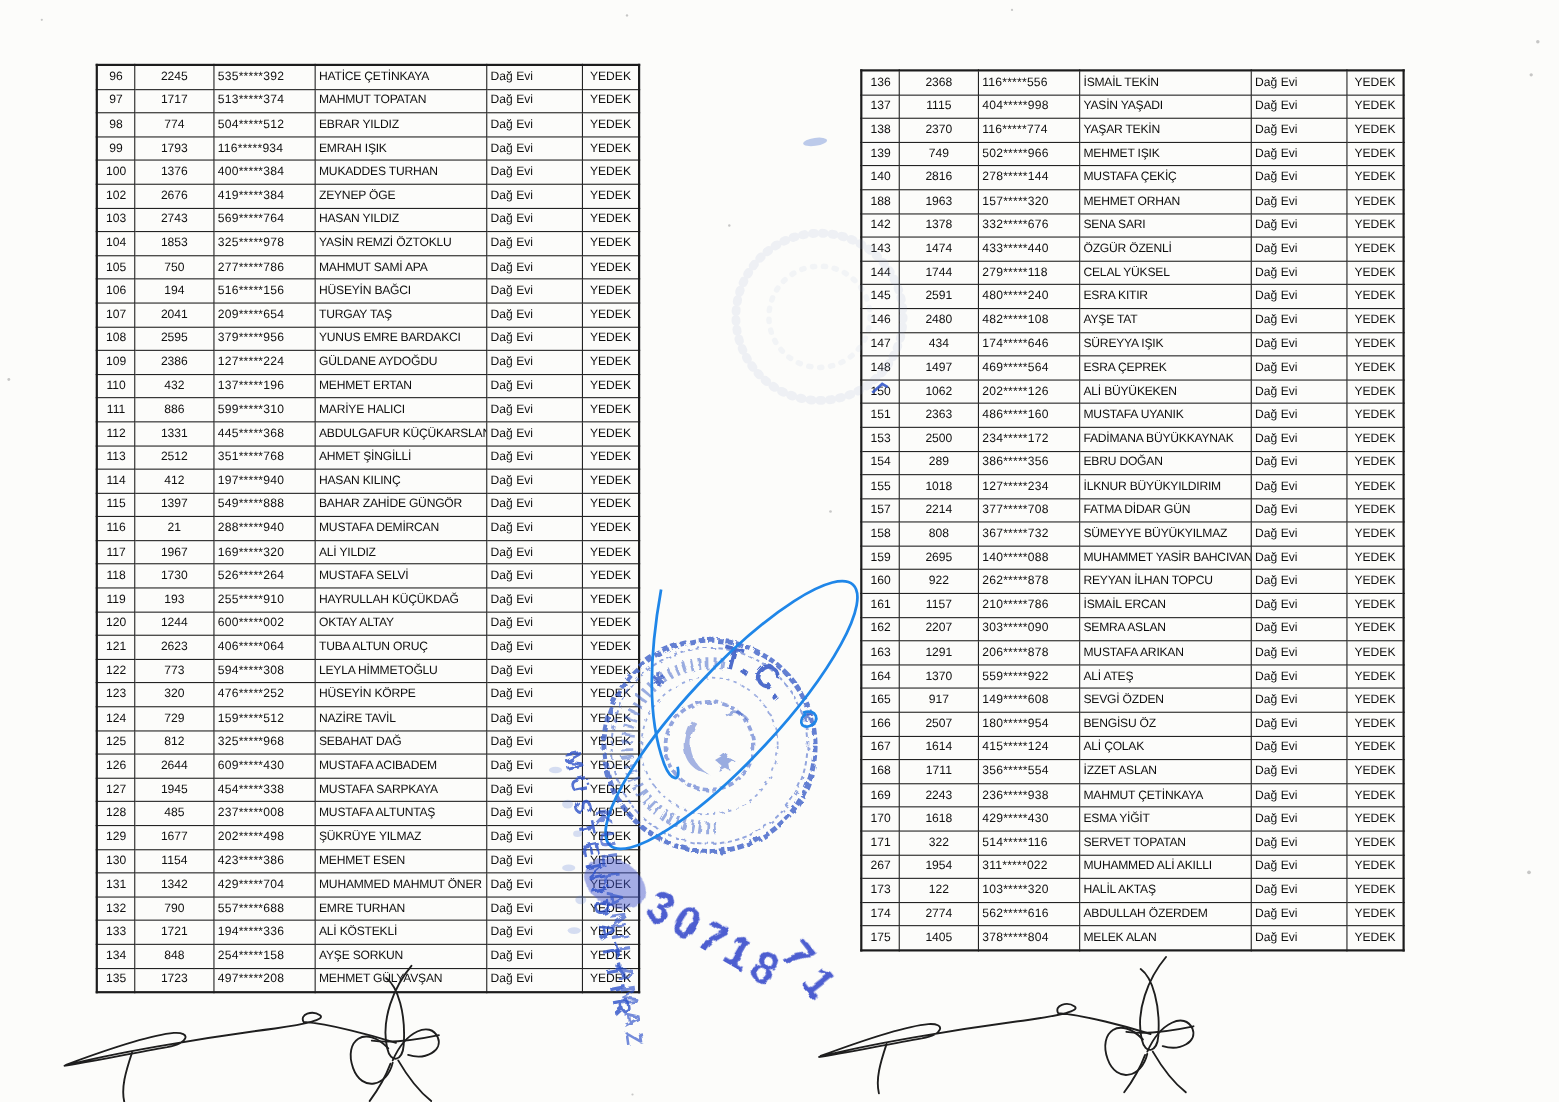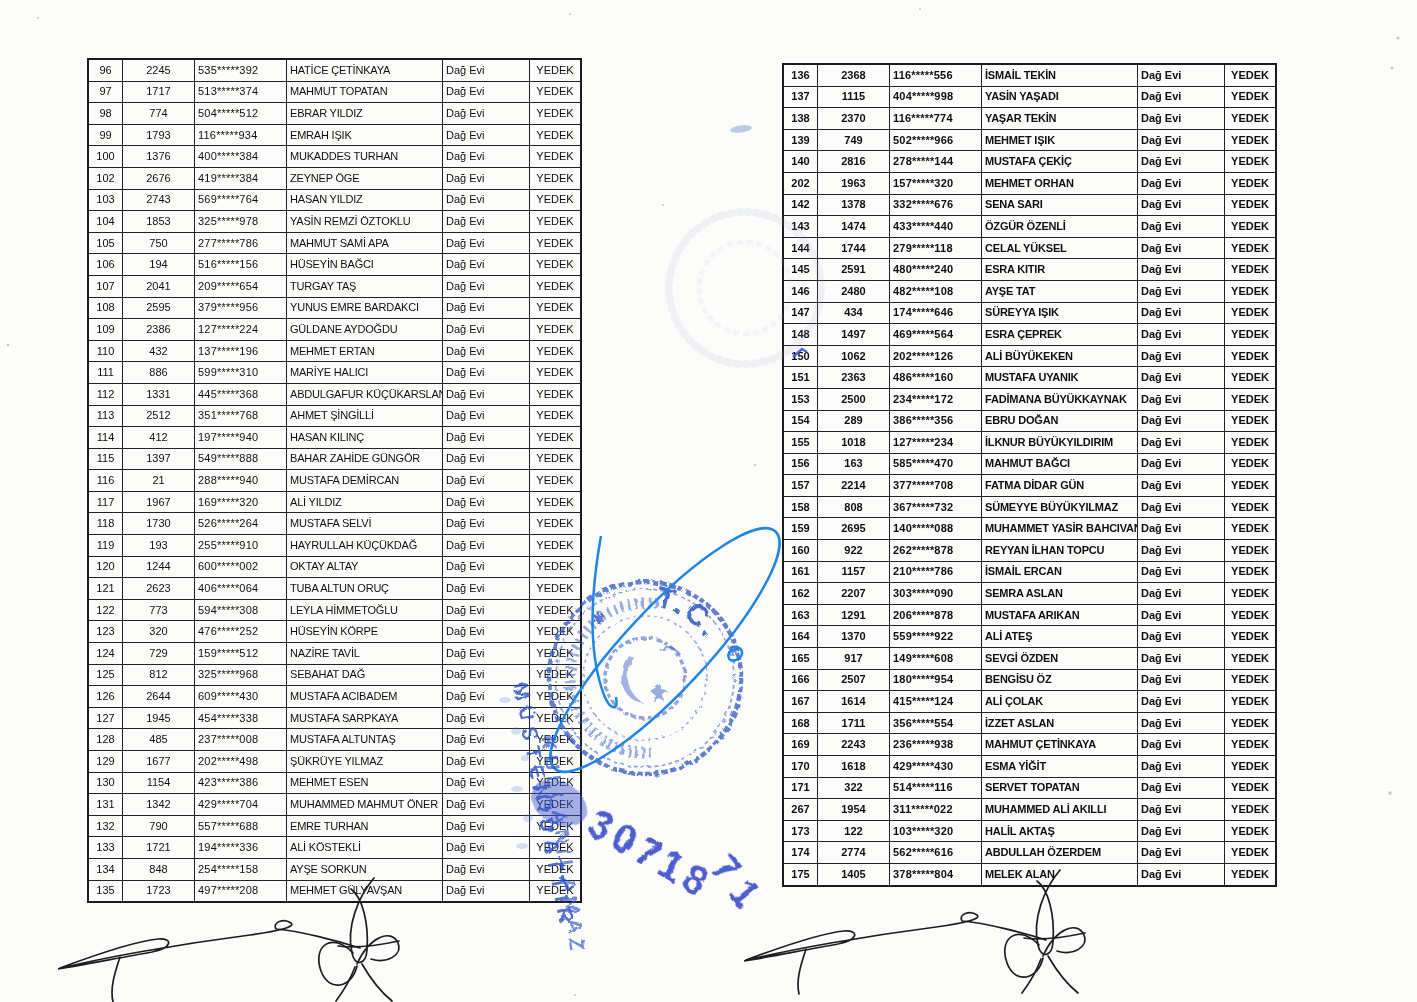--- a/index.html
+++ b/index.html
@@ -348,21 +348,21 @@
           <td class="c-seq">135</td>
           <td class="c-no">1723</td>
           <td class="c-id">497*****208</td>
           <td class="c-name">MEHMET GÜLYAVŞAN</td>
           <td class="c-loc">Dağ Evi</td>
           <td class="c-st">YEDEK</td>
         </tr>
       </tbody>
   </table>
 
-  <table class="doc-table" id="tright" style="left:782px;top:63px;width:451px;font-weight:bold;">
+  <table class="doc-table" id="tright" style="left:782px;top:63px;width:451px;">
     <tbody>
         <tr>
           <td class="c-seq">136</td>
           <td class="c-no">2368</td>
           <td class="c-id">116*****556</td>
           <td class="c-name">İSMAİL TEKİN</td>
           <td class="c-loc">Dağ Evi</td>
           <td class="c-st">YEDEK</td>
         </tr>
         <tr>
@@ -391,21 +391,21 @@
         </tr>
         <tr>
           <td class="c-seq">140</td>
           <td class="c-no">2816</td>
           <td class="c-id">278*****144</td>
           <td class="c-name">MUSTAFA ÇEKİÇ</td>
           <td class="c-loc">Dağ Evi</td>
           <td class="c-st">YEDEK</td>
         </tr>
         <tr>
-          <td class="c-seq">202</td>
+          <td class="c-seq">188</td>
           <td class="c-no">1963</td>
           <td class="c-id">157*****320</td>
           <td class="c-name">MEHMET ORHAN</td>
           <td class="c-loc">Dağ Evi</td>
           <td class="c-st">YEDEK</td>
         </tr>
         <tr>
           <td class="c-seq">142</td>
           <td class="c-no">1378</td>
           <td class="c-id">332*****676</td>
@@ -491,28 +491,20 @@
           <td class="c-id">386*****356</td>
           <td class="c-name">EBRU DOĞAN</td>
           <td class="c-loc">Dağ Evi</td>
           <td class="c-st">YEDEK</td>
         </tr>
         <tr>
           <td class="c-seq">155</td>
           <td class="c-no">1018</td>
           <td class="c-id">127*****234</td>
           <td class="c-name">İLKNUR BÜYÜKYILDIRIM</td>
-          <td class="c-loc">Dağ Evi</td>
-          <td class="c-st">YEDEK</td>
-        </tr>
-        <tr>
-          <td class="c-seq">156</td>
-          <td class="c-no">163</td>
-          <td class="c-id">585*****470</td>
-          <td class="c-name">MAHMUT BAĞCI</td>
           <td class="c-loc">Dağ Evi</td>
           <td class="c-st">YEDEK</td>
         </tr>
         <tr>
           <td class="c-seq">157</td>
           <td class="c-no">2214</td>
           <td class="c-id">377*****708</td>
           <td class="c-name">FATMA DİDAR GÜN</td>
           <td class="c-loc">Dağ Evi</td>
           <td class="c-st">YEDEK</td>

